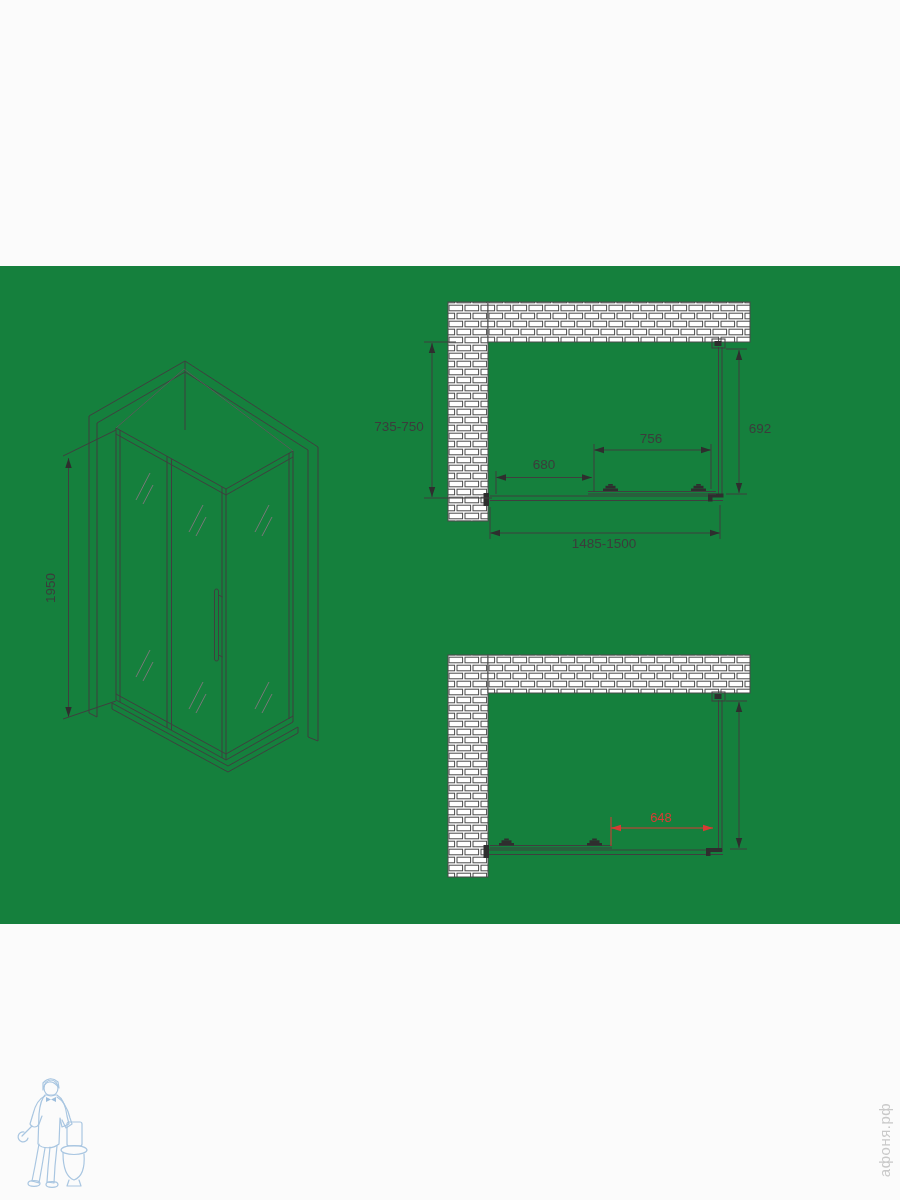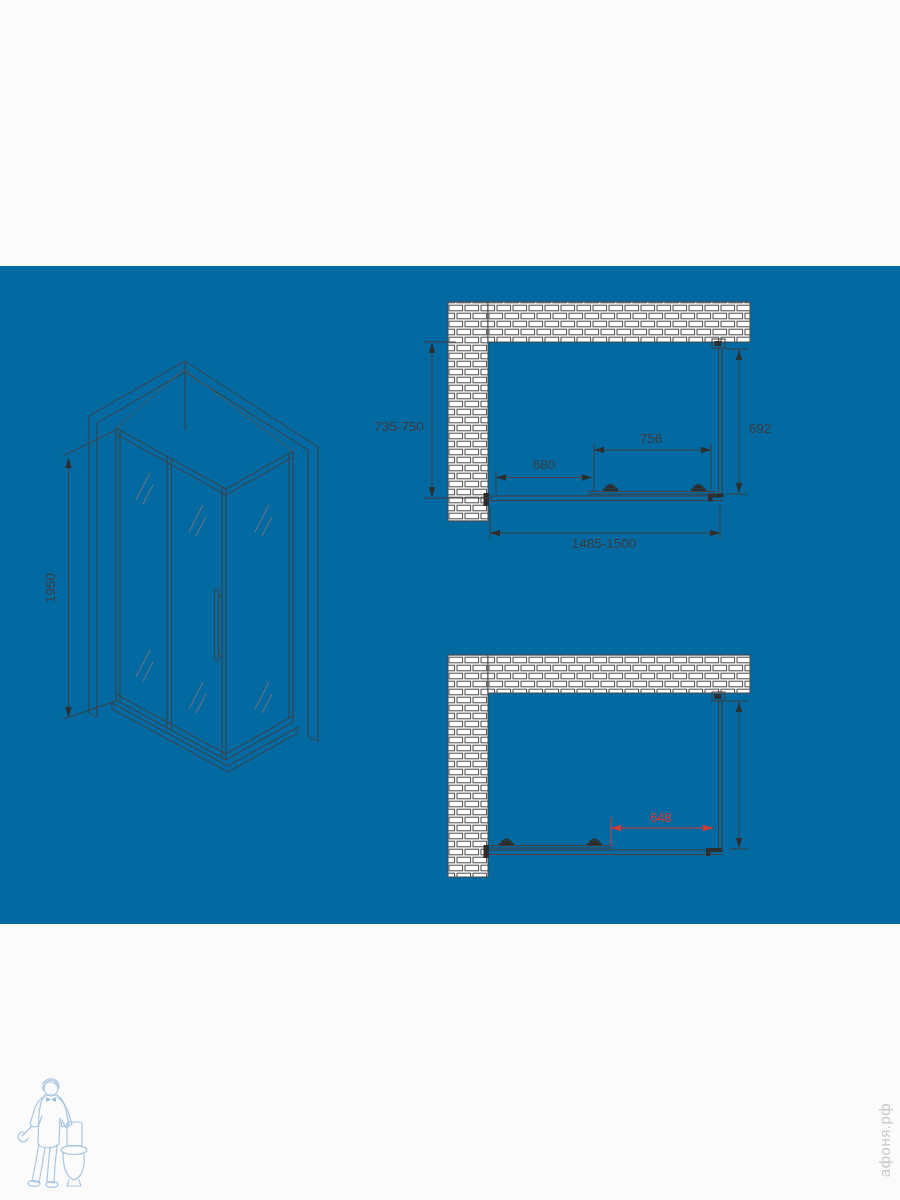--- a/index.html
+++ b/index.html
@@ -1,16 +1,16 @@
 <!DOCTYPE html>
 <html><head>
 <meta charset="utf-8">
 <style>
   html,body{margin:0;padding:0;background:#ffffff;}
-  .canvas{position:relative;width:900px;height:1200px;background:#0369a1;overflow:hidden;
+  .canvas{position:relative;width:900px;height:1200px;background:#15803d;overflow:hidden;
           font-family:"Liberation Sans",sans-serif;}
   .band{position:absolute;left:0;width:900px;background:#fbfbfb;}
   .band.top{top:0;height:266px;}
   .band.bottom{top:924px;height:276px;}
   svg.drawing{position:absolute;left:0;top:0;}
   svg .ln{stroke:#3f3f3f;stroke-width:1;fill:none;}
   svg .thin{stroke:#5a5a5a;stroke-width:0.9;fill:none;}
   svg .shine{stroke:#787878;stroke-width:1;fill:none;}
   svg .dkfill{fill:#2e2e2e;stroke:none;}
   svg .dim{stroke:#3f3f3f;stroke-width:1;fill:none;}

